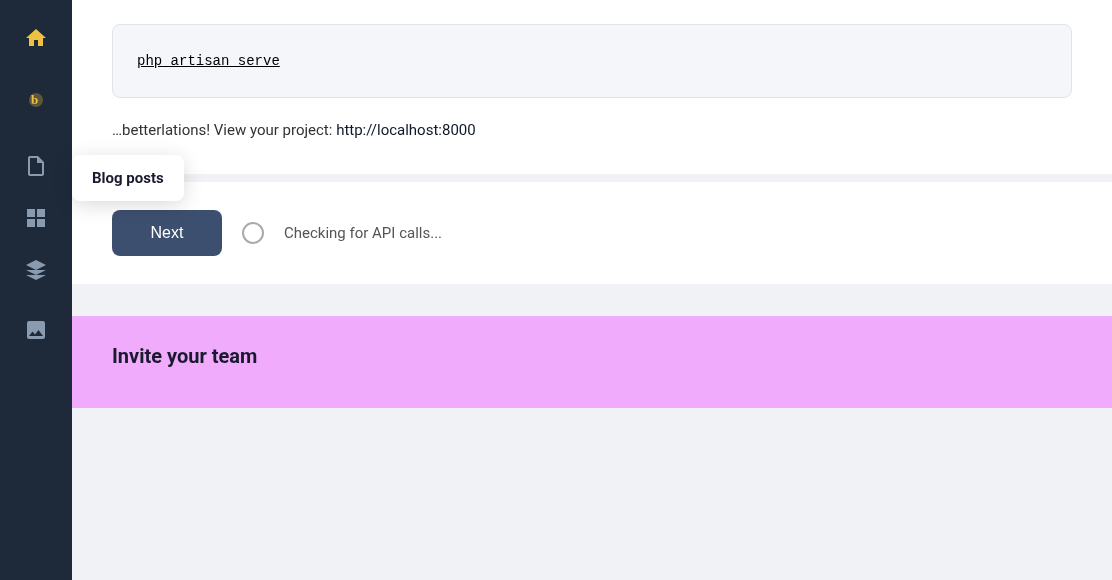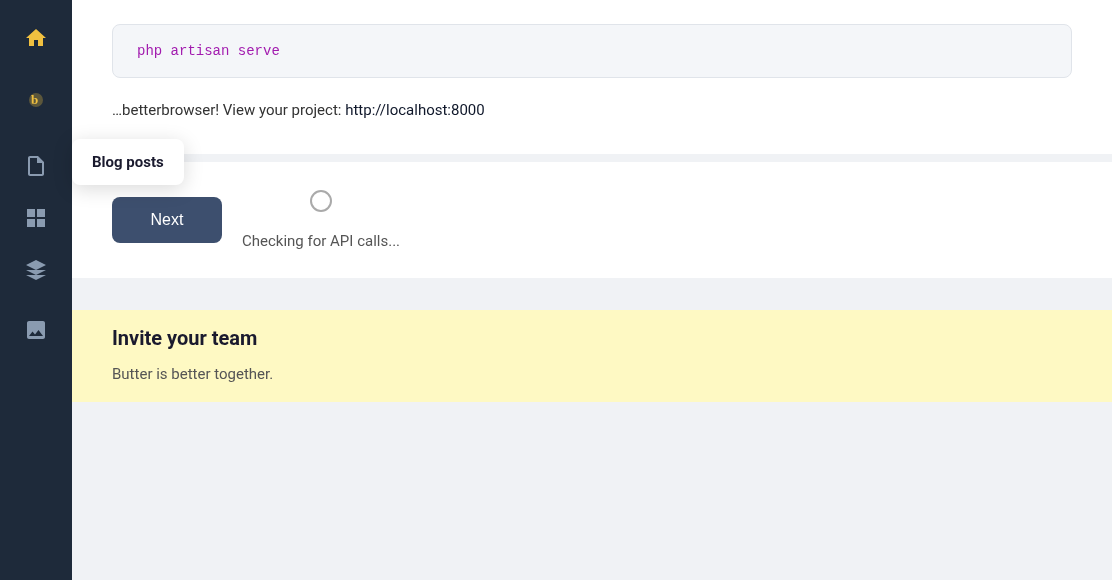--- a/index.html
+++ b/index.html
@@ -40,21 +40,21 @@
     }
 
     .sidebar-icon.active {
       color: #f0c040;
     }
 
     
     .tooltip-popover {
       position: absolute;
       left: 72px;
-      top: 139px;
+      top: 155px;
       background: white;
       border-radius: 8px;
       padding: 14px 20px;
       box-shadow: 0 4px 20px rgba(0,0,0,0.15);
       white-space: nowrap;
       z-index: 100;
       font-weight: 700;
       font-size: 15px;
       color: #1a1a2e;
     }
@@ -78,25 +78,26 @@
       color: #333;
       font-size: 15px;
       line-height: 1.6;
       margin-bottom: 20px;
     }
 
     .code-block {
       background: #f4f6f9;
       border: 1px solid #e0e4ea;
       border-radius: 8px;
-      padding: 18px 24px;
+      padding: 28px 24px;
       font-family: 'Courier New', Courier, monospace;
       font-size: 14px;
-      color: #a21caf;
+      color: #000000;
       margin-bottom: 20px;
+      text-decoration: underline;
     }
 
     .congrats-text {
       color: #333;
       font-size: 15px;
       line-height: 1.6;
       padding-bottom: 8px;
     }
 
     .congrats-text a {
@@ -125,36 +126,35 @@
       cursor: pointer;
       min-width: 110px;
     }
 
     .radio-container {
       display: flex;
       align-items: center;
       gap: 20px;
       color: #555;
       font-size: 15px;
-      flex-direction: column;
     }
 
     .radio-circle {
       width: 22px;
       height: 22px;
       border-radius: 50%;
       border: 2px solid #aaa;
       background: white;
       flex-shrink: 0;
     }
 
     
     .section-invite {
-      background: #fef9c3;
-      padding: 16px 40px;
+      background: #f0abfc;
+      padding: 28px 40px;
       margin-top: 32px;
     }
 
     .invite-title {
       font-size: 20px;
       font-weight: 700;
       color: #1a1a2e;
       margin-bottom: 12px;
     }
 
@@ -211,30 +211,29 @@
   </div>
 </div>
 
 <div class="main-content">
 
   <div class="section-top">
     <div class="code-block">
       <span>php artisan serve</span>
     </div>
     <p class="congrats-text">
-      <span>…better</span><span>browser! View your project: </span><a href="#">http://localhost:8000</a>
+      <span>…better</span><span>lations! View your project: </span><a href="#">http://localhost:8000</a>
     </p>
   </div>
 
   <div class="section-next">
     <button class="next-button">Next</button>
     <div class="radio-container">
       <div class="radio-circle"></div>
       <span>Checking for API calls...</span>
     </div>
   </div>
 
   <div class="section-invite">
     <h2 class="invite-title">Invite your team</h2>
-    <p class="invite-subtitle">Butter is better together.</p>
   </div>
 
 </div>
 
 </body></html>

